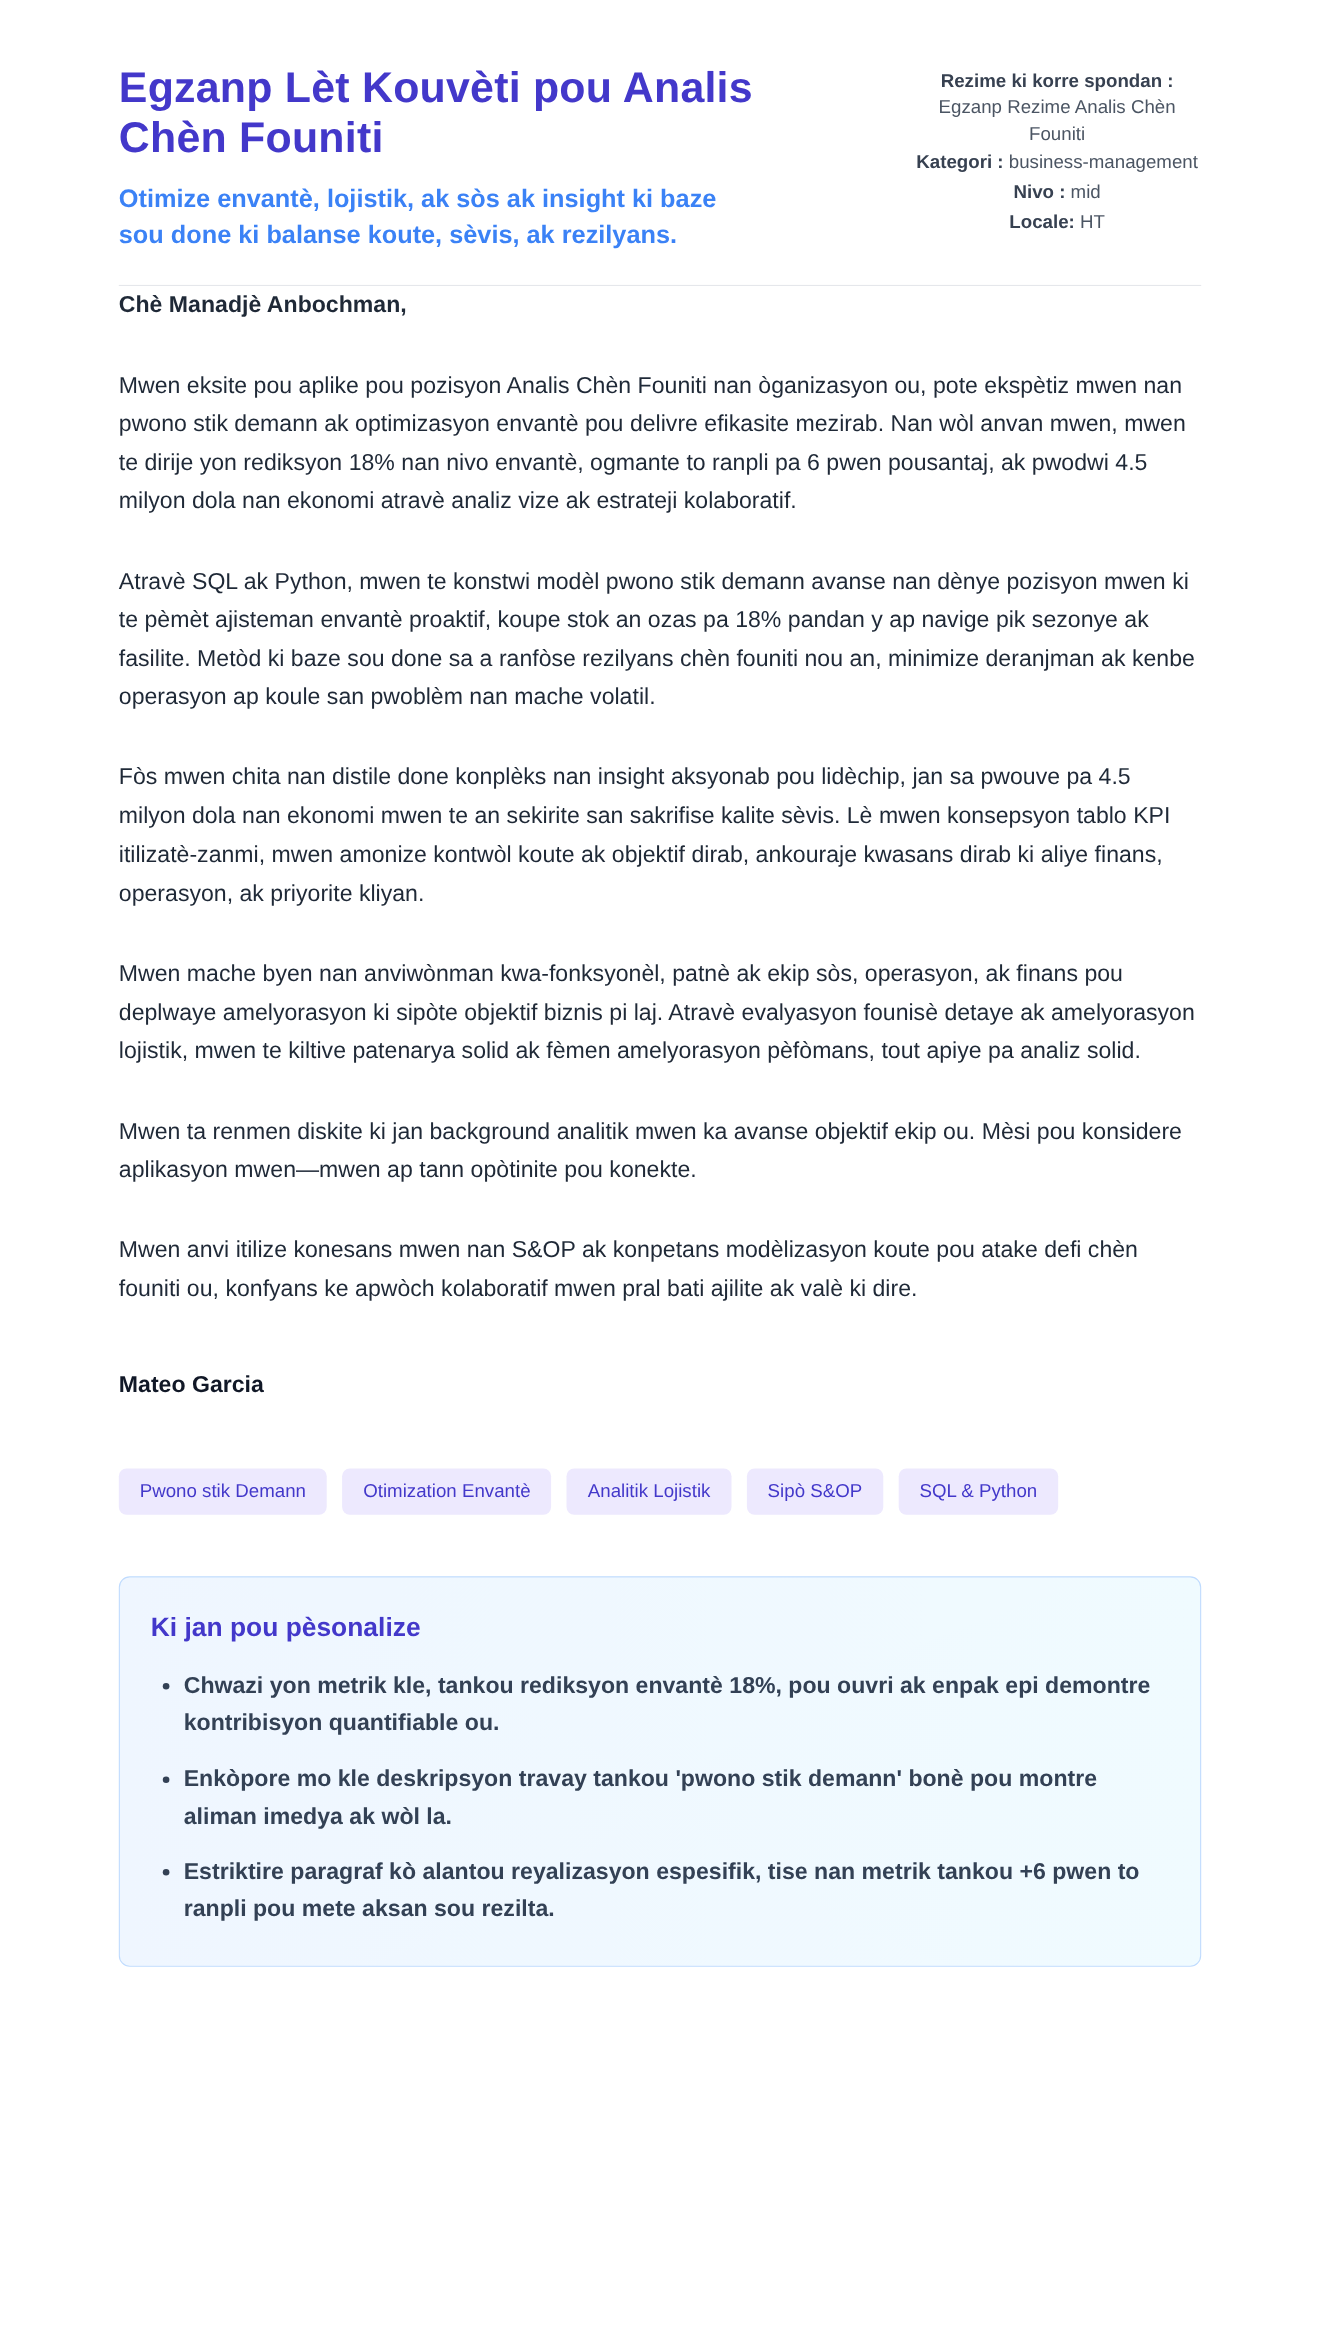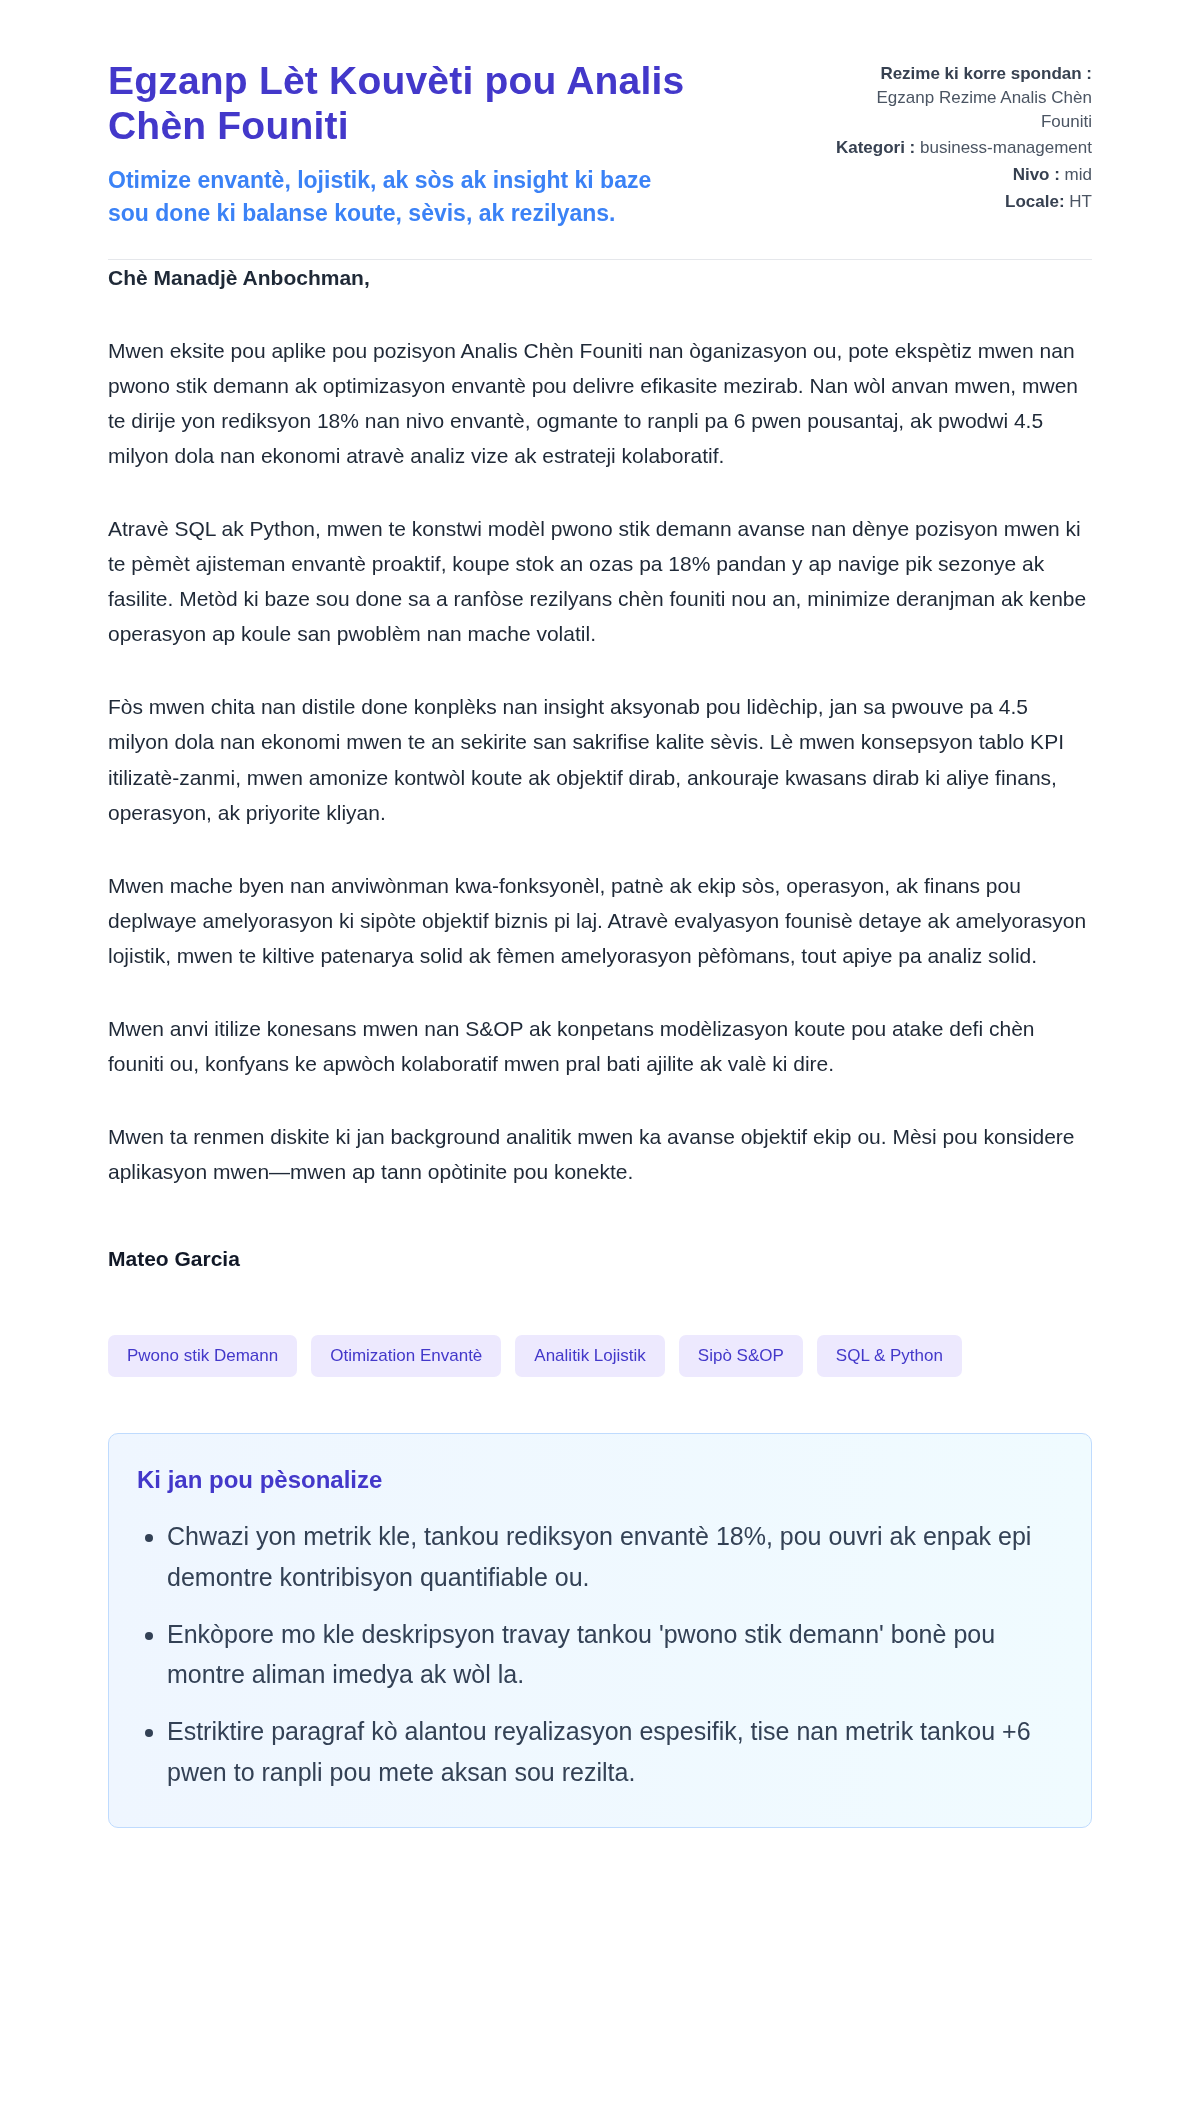--- a/index.html
+++ b/index.html
@@ -32,21 +32,21 @@
   .doc-subtitle {
     margin: 0;
     max-width: 560px;
     color: #3b82f6;
     font-size: 23px;
     line-height: 1.4;
     font-weight: 700;
   }
   .meta-block {
     flex: 0 0 262px;
-    text-align: right;
+    text-align: center;
     font-size: 17px;
     line-height: 1.4;
     padding-top: 4px;
   }
   .meta-row { margin-bottom: 3px; color: #4b5563; }
   .meta-label { font-weight: 700; color: #374151; }
 
   .divider {
     border: none;
     border-top: 1px solid #e5e7eb;
@@ -101,24 +101,25 @@
     margin: 0 0 22px 0;
     color: #4338ca;
     font-size: 24px;
     font-weight: 700;
   }
   .callout ul {
     margin: 0;
     padding-left: 30px;
   }
   .callout li {
-    font-size: 25px;
+    font-size: 21px;
     line-height: 1.63;
     color: #334155;
     margin-bottom: 16px;
+    font-weight: bold;
   }
   .callout li:last-child { margin-bottom: 0; }
 </style>
 </head>
 <body>
 
 <div class="page">
 
   <div class="header">
     <div class="header-left">
@@ -146,22 +147,22 @@
   </div>
 
   <hr class="divider">
 
   <div class="letter">
     <p class="greeting">Chè Manadjè Anbochman,</p>
     <p>Mwen eksite pou aplike pou pozisyon Analis Chèn Founiti nan òganizasyon ou, pote ekspètiz mwen nan pwono stik demann ak optimizasyon envantè pou delivre efikasite mezirab. Nan wòl anvan mwen, mwen te dirije yon rediksyon 18% nan nivo envantè, ogmante to ranpli pa 6 pwen pousantaj, ak pwodwi 4.5 milyon dola nan ekonomi atravè analiz vize ak estrateji kolaboratif.</p>
     <p>Atravè SQL ak Python, mwen te konstwi modèl pwono stik demann avanse nan dènye pozisyon mwen ki te pèmèt ajisteman envantè proaktif, koupe stok an ozas pa 18% pandan y ap navige pik sezonye ak fasilite. Metòd ki baze sou done sa a ranfòse rezilyans chèn founiti nou an, minimize deranjman ak kenbe operasyon ap koule san pwoblèm nan mache volatil.</p>
     <p>Fòs mwen chita nan distile done konplèks nan insight aksyonab pou lidèchip, jan sa pwouve pa 4.5 milyon dola nan ekonomi mwen te an sekirite san sakrifise kalite sèvis. Lè mwen konsepsyon tablo KPI itilizatè-zanmi, mwen amonize kontwòl koute ak objektif dirab, ankouraje kwasans dirab ki aliye finans, operasyon, ak priyorite kliyan.</p>
     <p>Mwen mache byen nan anviwònman kwa-fonksyonèl, patnè ak ekip sòs, operasyon, ak finans pou deplwaye amelyorasyon ki sipòte objektif biznis pi laj. Atravè evalyasyon founisè detaye ak amelyorasyon lojistik, mwen te kiltive patenarya solid ak fèmen amelyorasyon pèfòmans, tout apiye pa analiz solid.</p>
+    <p>Mwen ta renmen diskite ki jan background analitik mwen ka avanse objektif ekip ou. Mèsi pou konsidere aplikasyon mwen—mwen ap tann opòtinite pou konekte.</p>
     <p>Mwen anvi itilize konesans mwen nan S&amp;OP ak konpetans modèlizasyon koute pou atake defi chèn founiti ou, konfyans ke apwòch kolaboratif mwen pral bati ajilite ak valè ki dire.</p>
-    <p>Mwen ta renmen diskite ki jan background analitik mwen ka avanse objektif ekip ou. Mèsi pou konsidere aplikasyon mwen—mwen ap tann opòtinite pou konekte.</p>
 
     <div class="signature">
       <div class="signature-name">Mateo Garcia</div>
     </div>
   </div>
 
   <div class="tags">
     <span class="tag">Pwono stik Demann</span>
     <span class="tag">Otimization Envantè</span>
     <span class="tag">Analitik Lojistik</span>

